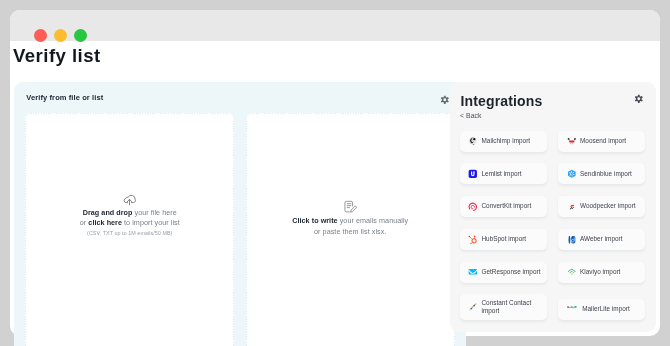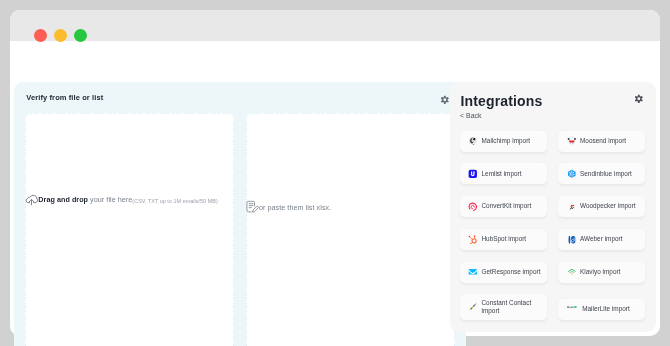--- a/index.html
+++ b/index.html
@@ -25,21 +25,21 @@
   .gear-right{right:12.7px;top:12.8px;}
 
   .dropzones{position:absolute;left:11.3px;top:31.3px;right:11.3px;bottom:10px;display:flex;gap:11.5px;}
   .dz{flex:1;background:#fff;border-radius:7px;position:relative;}
   .dz::before{content:"";position:absolute;inset:0;border-radius:7px;pointer-events:none;
     background:
       repeating-linear-gradient(90deg,#e1f0f6 0 1.4px,transparent 1.4px 2.6px) top/100% 1px no-repeat,
       repeating-linear-gradient(90deg,#e1f0f6 0 1.4px,transparent 1.4px 2.6px) bottom/100% 1px no-repeat,
       repeating-linear-gradient(180deg,#e1f0f6 0 1.4px,transparent 1.4px 2.6px) left/1px 100% no-repeat,
       repeating-linear-gradient(180deg,#e1f0f6 0 1.4px,transparent 1.4px 2.6px) right/1px 100% no-repeat;}
-  .dz-inner{position:absolute;left:0;right:0;display:flex;flex-direction:row;align-items:center;}
+  .dz-inner{position:absolute;left:0;right:0;display:flex;flex-direction:column;align-items:center;}
   .dz1 .dz-inner{top:81px;}
   .dz2 .dz-inner{top:87.5px;}
   .dz-icon{margin-bottom:2.2px;display:block;line-height:0;}
   .dz-icon2{margin-bottom:2.6px;}
   .dz-line{font-size:7.2px;color:#7a818b;line-height:10.6px;letter-spacing:0.05px;white-space:nowrap;}
   .dz-line b{color:#1d242e;font-weight:bold;}
   .dz-note{font-size:5.4px;color:#9aa1ab;margin-top:1.3px;letter-spacing:0.05px;white-space:nowrap;}
 
   
   .integrations{position:absolute;left:449.5px;top:81.5px;width:206.5px;height:250px;
@@ -57,20 +57,21 @@
 </style>
 </head>
 <body>
 
 <div class="window">
   <div class="titlebar">
     <span class="dot red"></span>
     <span class="dot yellow"></span>
     <span class="dot green"></span>
   </div>
+  <div class="page-title">Verify list</div>
 </div>
 
 <div class="verify-card">
   <div class="verify-card-title">Verify from file or list</div>
   <span class="gear gear-left">
     <svg viewBox="0 0 24 24" width="9.6" height="9.6">
         <path fill="#646a72" fill-rule="evenodd" d="M9.38 5.51 L9.98 1.59 L14.02 1.59 L14.62 5.51 L16.31 6.48 L20.00 5.05 L22.02 8.55 L18.93 11.03 L18.93 12.97 L22.02 15.45 L20.00 18.95 L16.31 17.52 L14.62 18.49 L14.02 22.41 L9.98 22.41 L9.38 18.49 L7.69 17.52 L4.00 18.95 L1.98 15.45 L5.07 12.97 L5.07 11.03 L1.98 8.55 L4.00 5.05 L7.69 6.48 Z M8.40 12.00 A3.60 3.60 0 1 1 15.60 12.00 A3.60 3.60 0 1 1 8.40 12.00 Z"></path>
       </svg>
   </span>
   <div class="dropzones">
@@ -79,32 +80,38 @@
       <span class="dz-icon">
         <svg width="13.0" height="11.8" viewBox="3.0 3.2 22.0 20.0" fill="none" stroke="#75787c" stroke-width="1.55" stroke-linecap="round" stroke-linejoin="round">
           <path d="M10.7 17.8 H8.1 A3.6 3.6 0 0 1 7.8 10.7 A3.7 3.7 0 0 1 11.7 8.4 A6.3 6.3 0 0 1 23.4 11.8 A3.9 3.9 0 0 1 21.2 17.8 H17.5"></path>
           <path d="M14.05 21.6 V12.7"></path>
           <path d="M9.7 16.9 L14.05 12.2 L18.4 16.9"></path>
         </svg>
       </span>
       <div class="dz-line">
         <b>Drag and drop</b><span> your file here</span>
       </div>
+      <div class="dz-line">
+        <span>or </span><b>click here</b><span> to import your list</span>
+      </div>
       <div class="dz-note">(CSV, TXT up to 1M emails/50 MB)</div>
     </div>
       </div>
     <div class="dz dz2">
         <div class="dz-inner">
       <span class="dz-icon dz-icon2">
         <svg width="13.2" height="13.2" viewBox="1.2 1.2 25.6 25.6" fill="none" stroke="#777b80" stroke-width="1.5" stroke-linecap="round" stroke-linejoin="round">
           <path d="M17.8 13.0 V6.4 A2.6 2.6 0 0 0 15.2 3.8 H5.6 A2.6 2.6 0 0 0 3.0 6.4 V21.6 A2.6 2.6 0 0 0 5.6 24.2 H11.4"></path>
           <path d="M7.4 8.4 H14.6 M7.4 12.2 H14.6 M7.4 16.0 H11.6"></path>
           <path d="M22.2 13.7 a2.0 2.0 0 0 1 2.8 2.8 L17.6 23.9 l-3.6 0.9 0.9-3.6 Z"></path>
         </svg>
       </span>
+      <div class="dz-line">
+        <b>Click to write</b><span> your emails manually</span>
+      </div>
       <div class="dz-line">or paste them list xlsx.</div>
     </div>
       </div>
   </div>
 </div>
 
 <div class="integrations">
   <div class="int-title">Integrations</div>
   <span class="gear gear-right">
     <svg viewBox="0 0 24 24" width="9.6" height="9.6">

